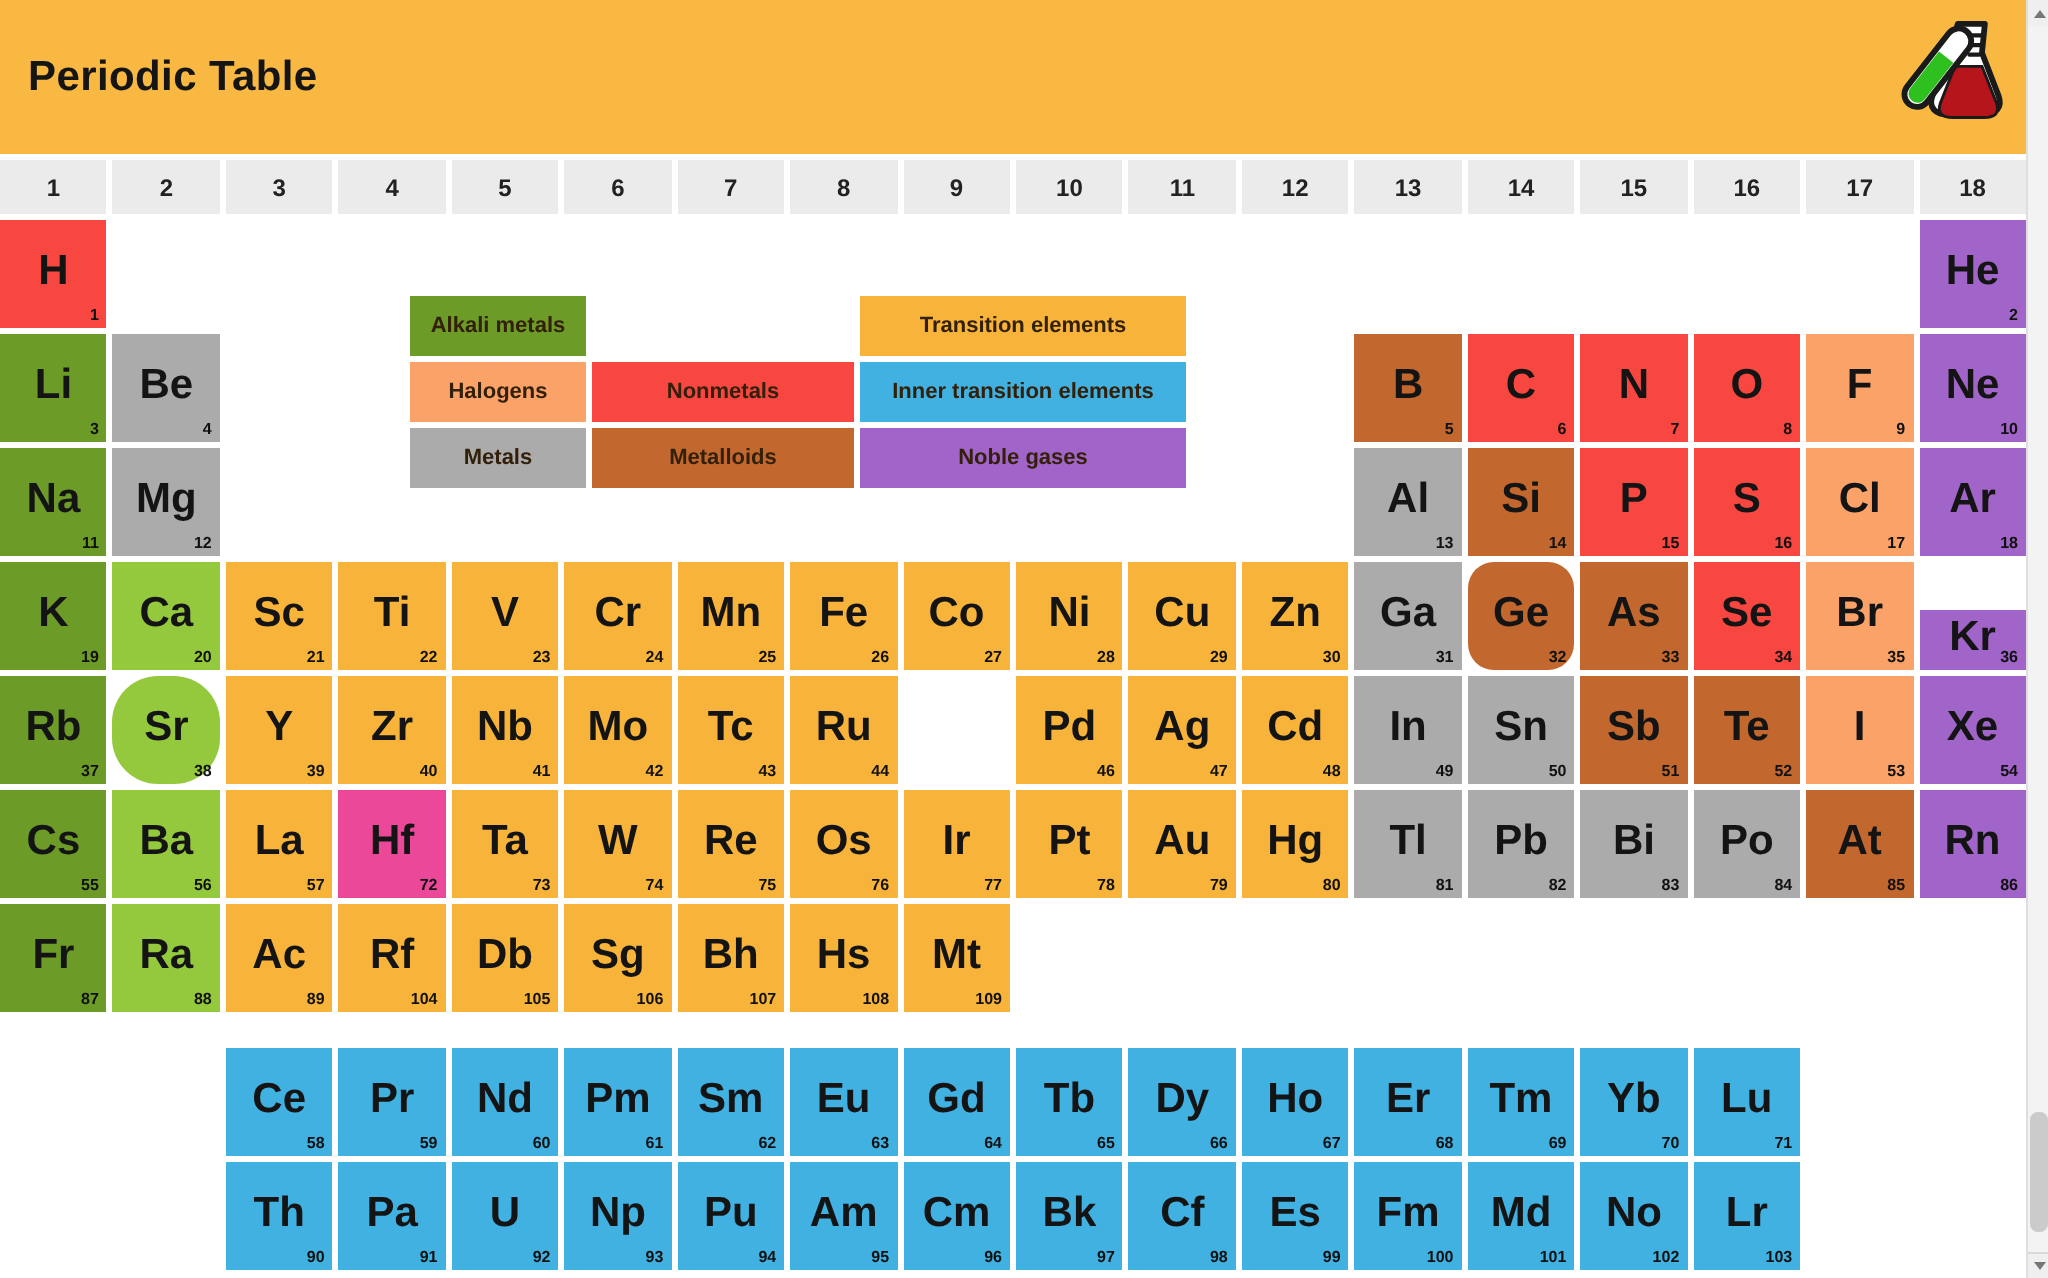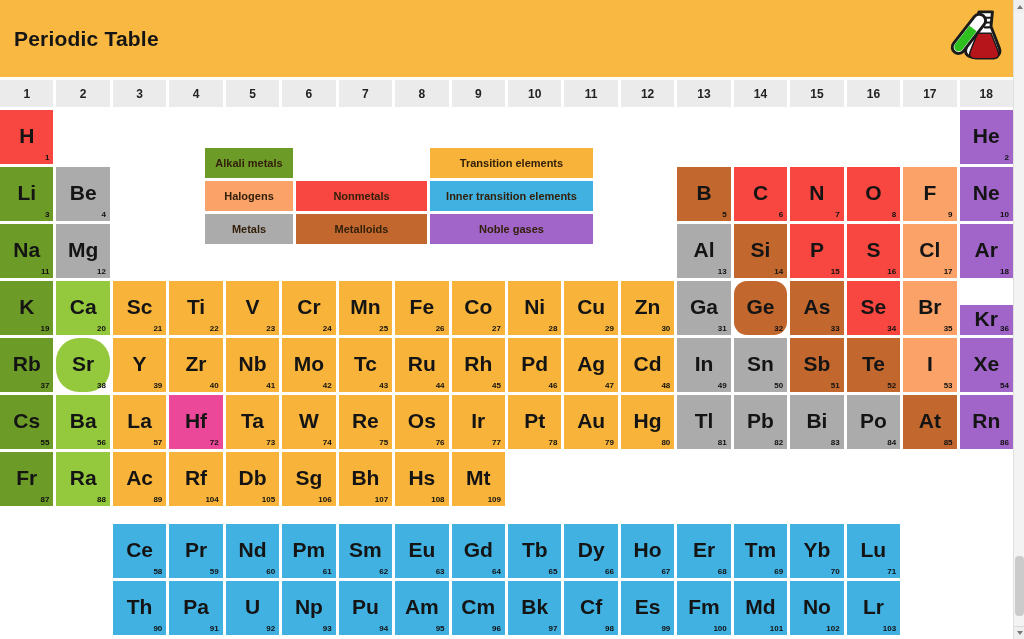--- a/index.html
+++ b/index.html
@@ -293,24 +293,20 @@
         <span class="num">42</span>
       </div>
       <div class="tile" style="background: rgb(248, 180, 58); grid-area: 5 / 7;">
         <span class="sym">Tc</span>
         <span class="num">43</span>
       </div>
       <div class="tile" style="background: rgb(248, 180, 58); grid-area: 5 / 8;">
         <span class="sym">Ru</span>
         <span class="num">44</span>
       </div>
-      <div class="tile" style="background: rgb(248, 180, 58); grid-area: 5 / 9;">
-        <span class="sym">Rh</span>
-        <span class="num">45</span>
-      </div>
       <div class="tile" style="background: rgb(248, 180, 58); grid-area: 5 / 10;">
         <span class="sym">Pd</span>
         <span class="num">46</span>
       </div>
       <div class="tile" style="background: rgb(248, 180, 58); grid-area: 5 / 11;">
         <span class="sym">Ag</span>
         <span class="num">47</span>
       </div>
       <div class="tile" style="background: rgb(248, 180, 58); grid-area: 5 / 12;">
         <span class="sym">Cd</span>

